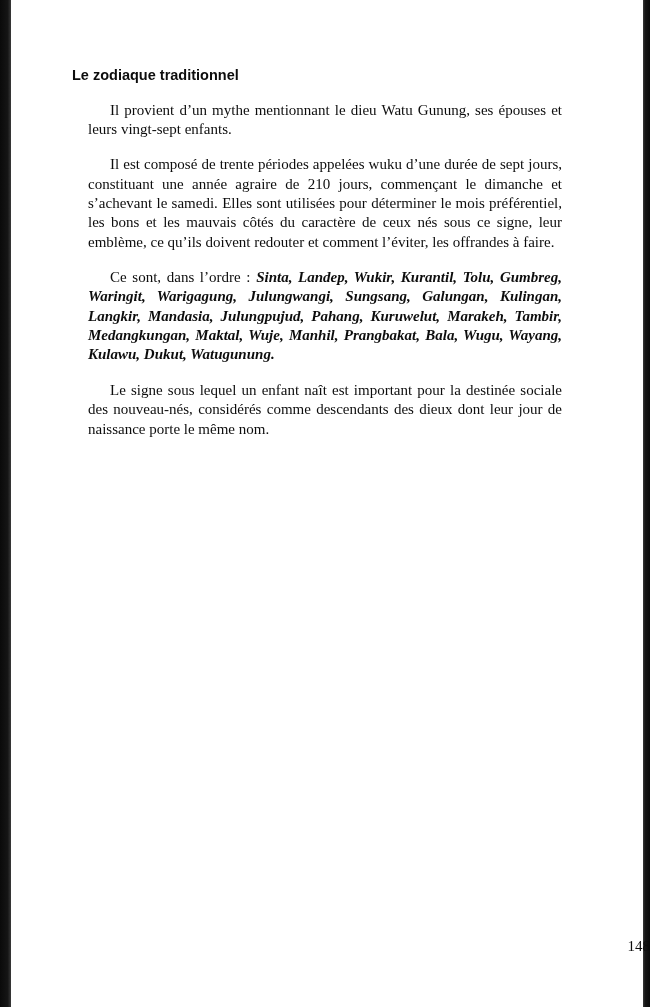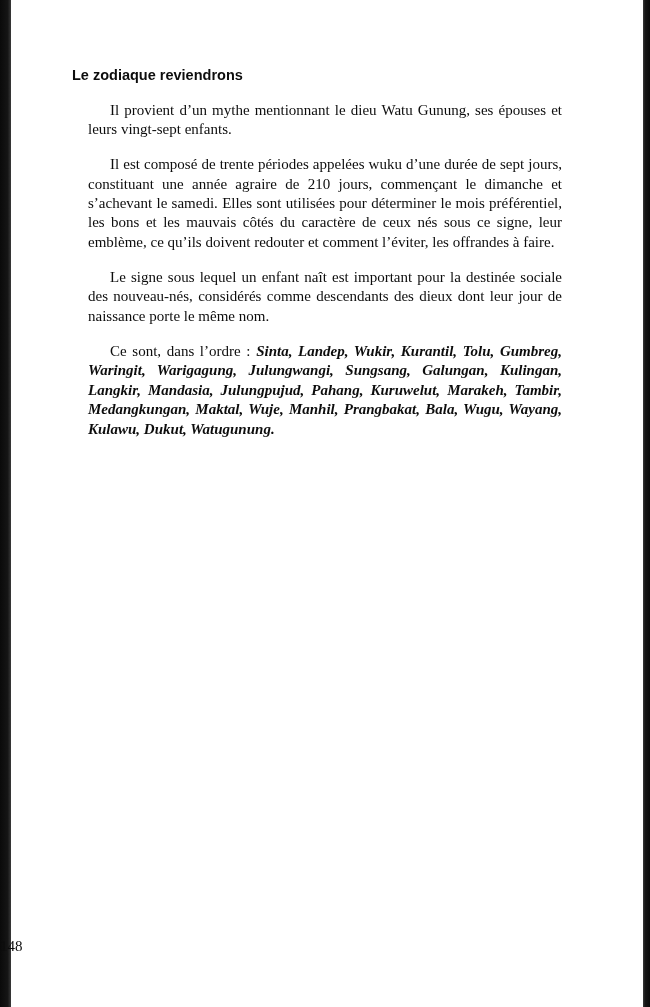--- a/index.html
+++ b/index.html
@@ -49,46 +49,46 @@
     margin: 16px;
     text-indent: 22px;
   }
   .italic { }
   .names  { font-weight: bold; font-style: italic; }
   .page-number {
     position: absolute;
     left: 0;
     top: 938px;
     width: 100%;
-    text-align: left;
+    text-align: right;
     font-size: 15px;
   }
 </style>
 </head>
 <body>
 
 <div class="page">
   <div class="edge-left"></div>
   <div class="edge-right"></div>
 
   <div class="text-block">
-    <h2 class="heading">Le zodiaque reviendrons</h2>
+    <h2 class="heading">Le zodiaque traditionnel</h2>
 
     <p class="para">
       <span>Il provient d’un mythe mentionnant le dieu Watu Gunung, ses épouses et leurs vingt-sept enfants.</span>
     </p>
 
     <p class="para">
       <span>Il est composé de trente périodes appelées </span><span class="italic">wuku</span><span> d’une durée de sept jours, constituant une année agraire de 210 jours, commençant le dimanche et s’achevant le samedi. Elles sont utilisées pour déterminer le mois préférentiel, les bons et les mauvais côtés du caractère de ceux nés sous ce signe, leur emblème, ce qu’ils doivent redouter et comment l’éviter, les offrandes à faire.</span>
     </p>
 
     <p class="para">
-      <span>Le signe sous lequel un enfant naît est important pour la destinée sociale des nouveau-nés, considérés comme descendants des dieux dont leur jour de naissance porte le même nom.</span>
+      <span>Ce sont, dans l’ordre : </span><span class="names">Sinta, Landep, Wukir, Kurantil, Tolu, Gumbreg, Waringit, Warigagung, Julungwangi, Sungsang, Galungan, Kulingan, Langkir, Mandasia, Julungpujud, Pahang, Kuruwelut, Marakeh, Tambir, Medangkungan, Maktal, Wuje, Manhil, Prangbakat, Bala, Wugu, Wayang, Kulawu, Dukut, Watugunung.</span>
     </p>
 
     <p class="para">
-      <span>Ce sont, dans l’ordre : </span><span class="names">Sinta, Landep, Wukir, Kurantil, Tolu, Gumbreg, Waringit, Warigagung, Julungwangi, Sungsang, Galungan, Kulingan, Langkir, Mandasia, Julungpujud, Pahang, Kuruwelut, Marakeh, Tambir, Medangkungan, Maktal, Wuje, Manhil, Prangbakat, Bala, Wugu, Wayang, Kulawu, Dukut, Watugunung.</span>
+      <span>Le signe sous lequel un enfant naît est important pour la destinée sociale des nouveau-nés, considérés comme descendants des dieux dont leur jour de naissance porte le même nom.</span>
     </p>
 
   </div>
 
   <div class="page-number">148</div>
 </div>
 
 </body></html>

